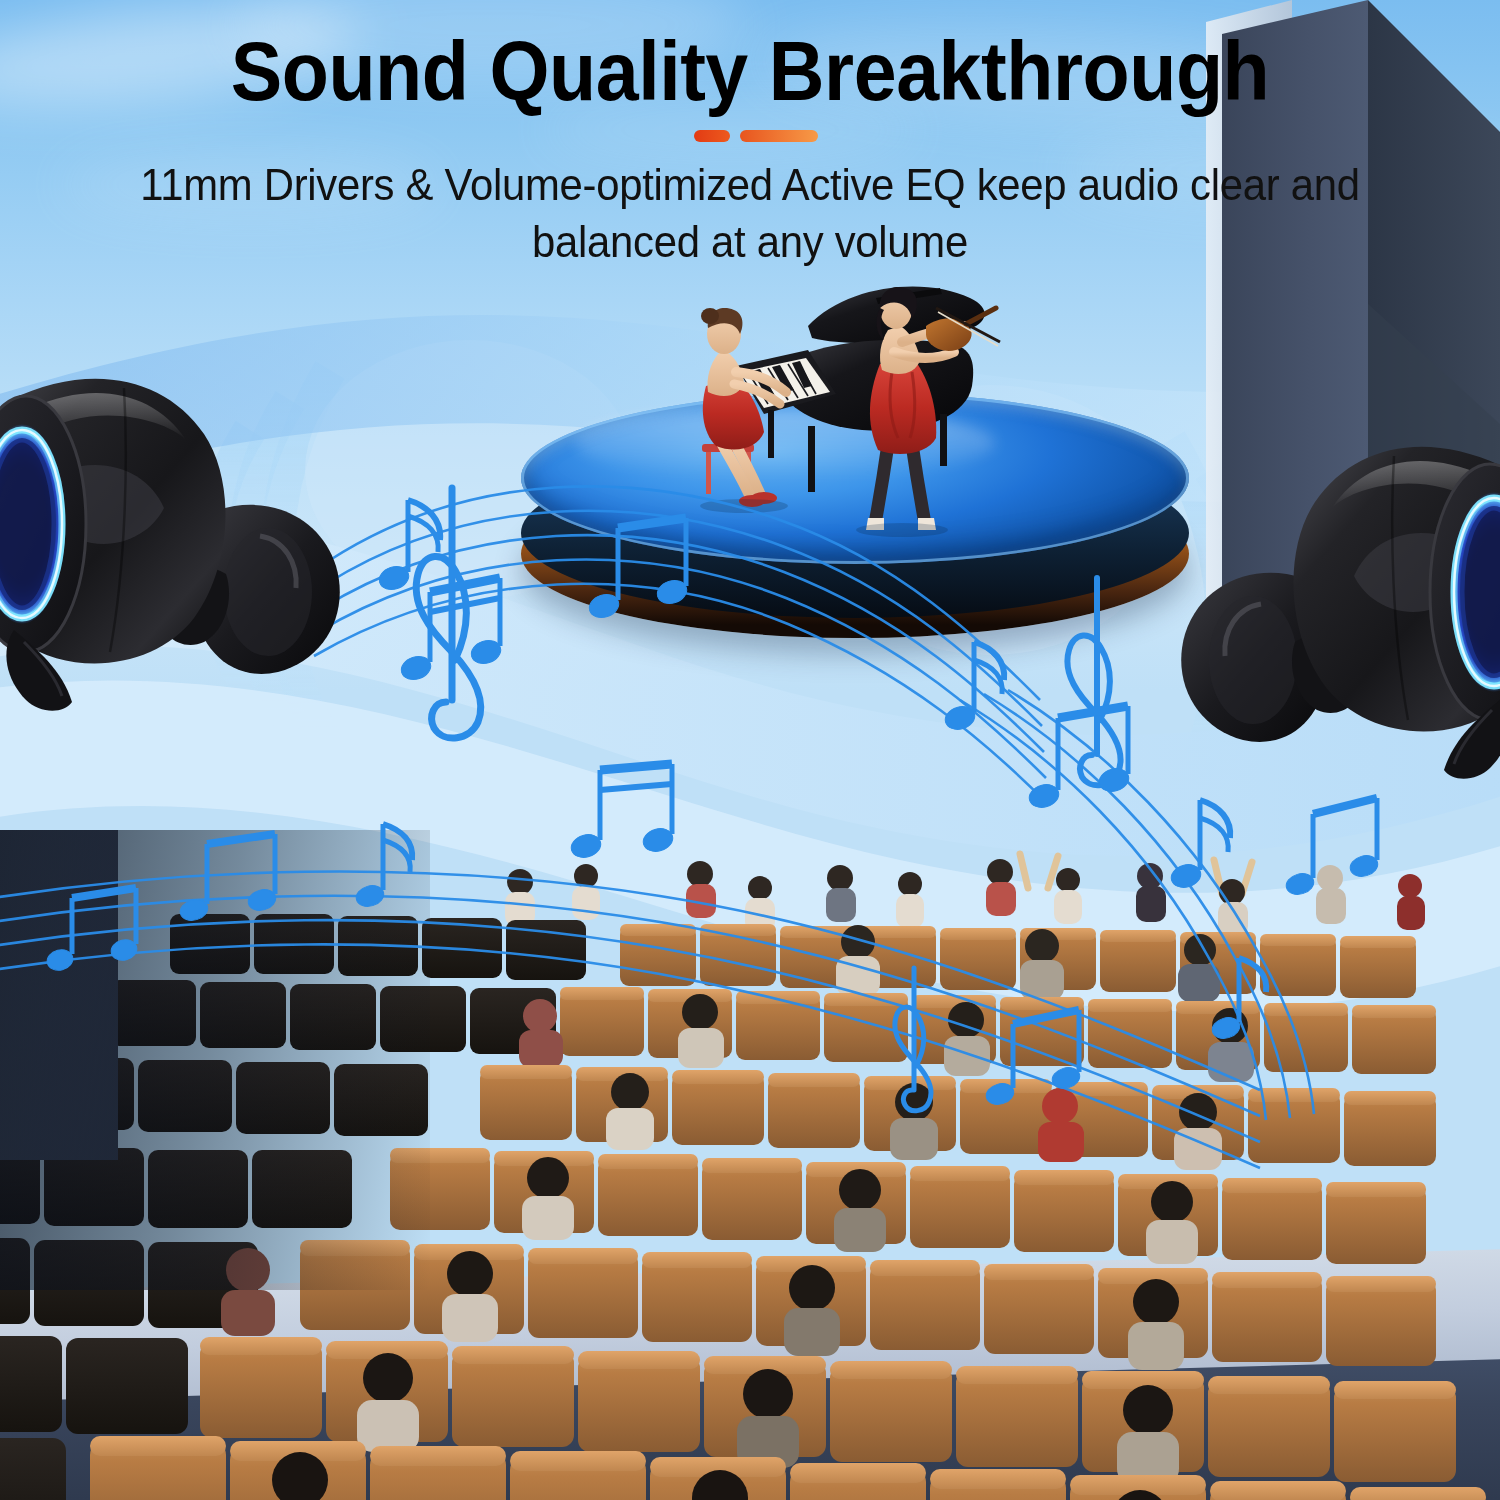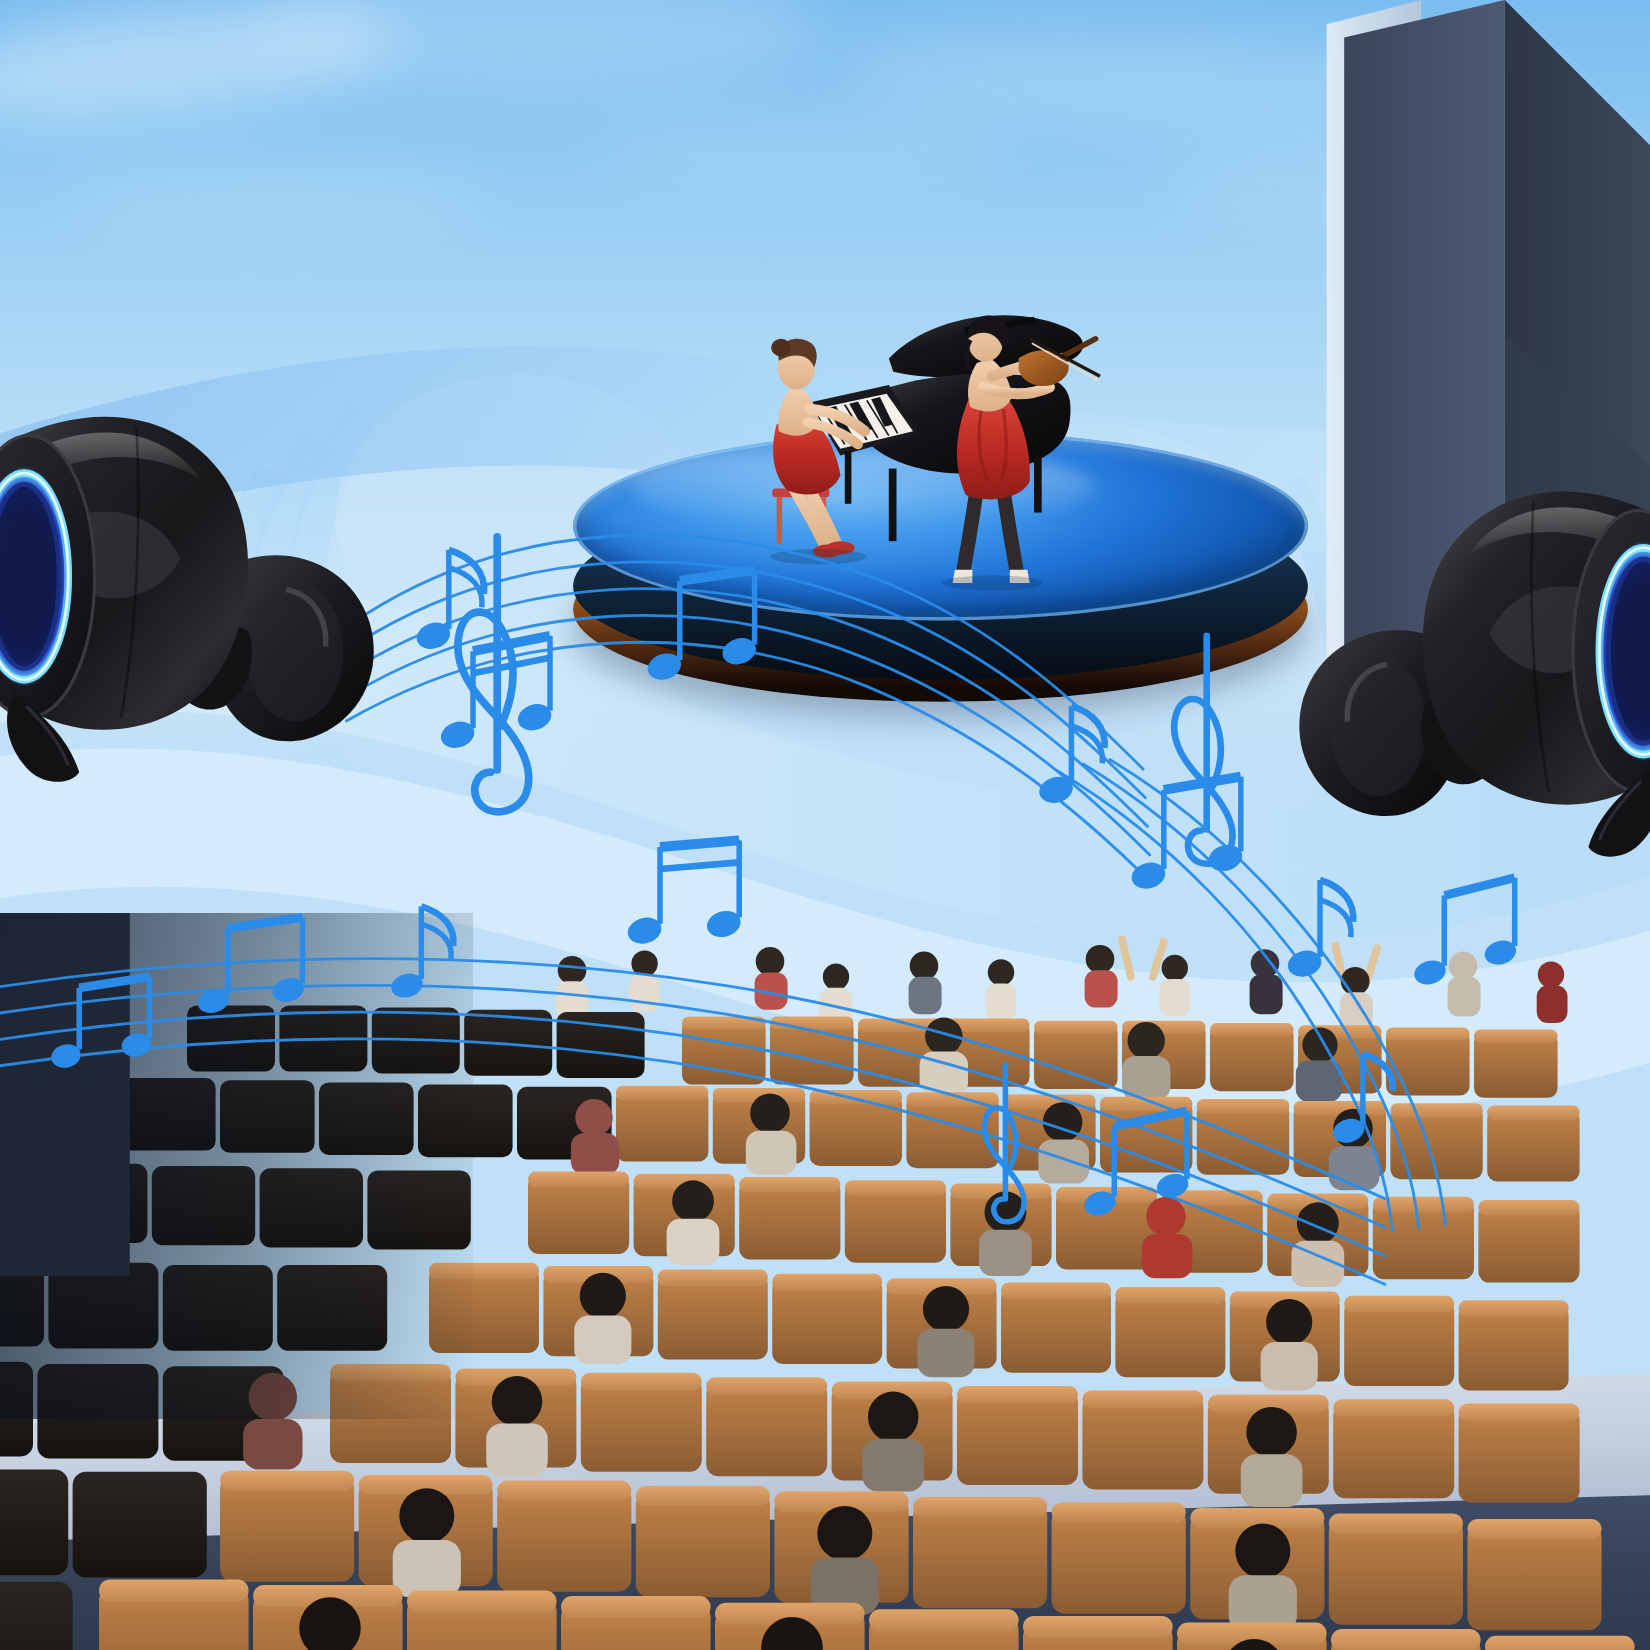--- a/index.html
+++ b/index.html
@@ -947,14 +947,22 @@
       <g>
         <ellipse cx="60" cy="960" rx="13" ry="10" transform="rotate(-14 60 960)"></ellipse>
         <ellipse cx="124" cy="950" rx="13" ry="10" transform="rotate(-14 124 950)"></ellipse>
         <path d="M72 954 L72 898" stroke-width="5" fill="none"></path>
         <path d="M136 944 L136 888" stroke-width="5" fill="none"></path>
         <path d="M72 898 L136 888" stroke-width="8" fill="none"></path>
       </g>
     </g>
   </svg>
 
+  <div class="headwrap">
+    <h1 class="title">Sound Quality Breakthrough</h1>
+    <div class="divider">
+      <span class="pill pill-a"></span>
+      <span class="pill pill-b"></span>
+    </div>
+    <p class="subtitle">11mm Drivers &amp; Volume-optimized Active EQ keep audio clear and balanced at any volume</p>
+  </div>
 
 </div>
 
 </body></html>

